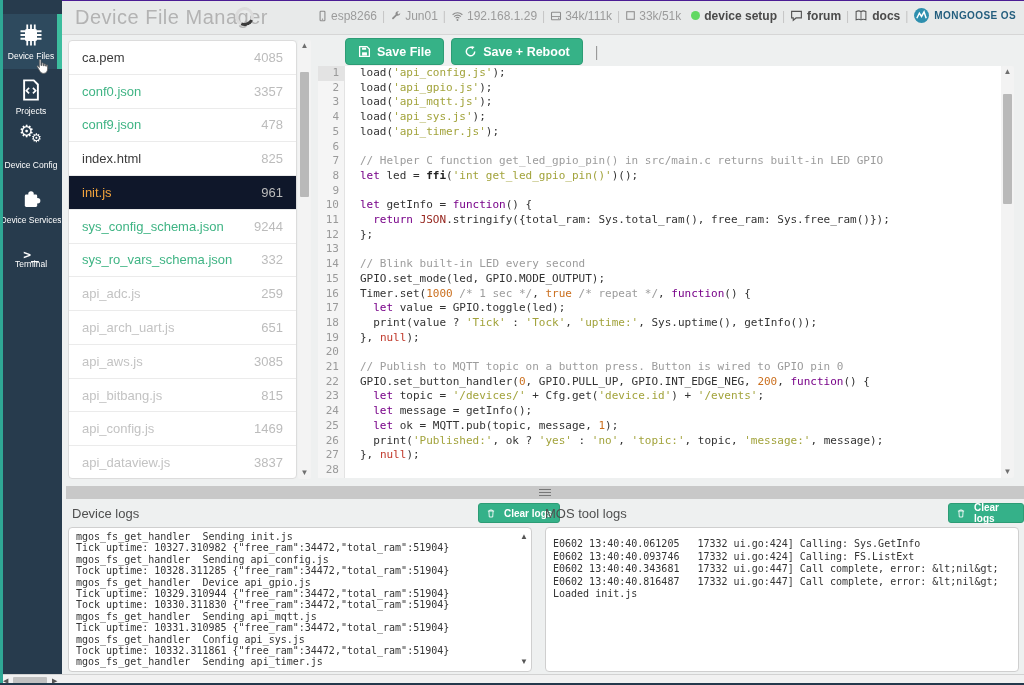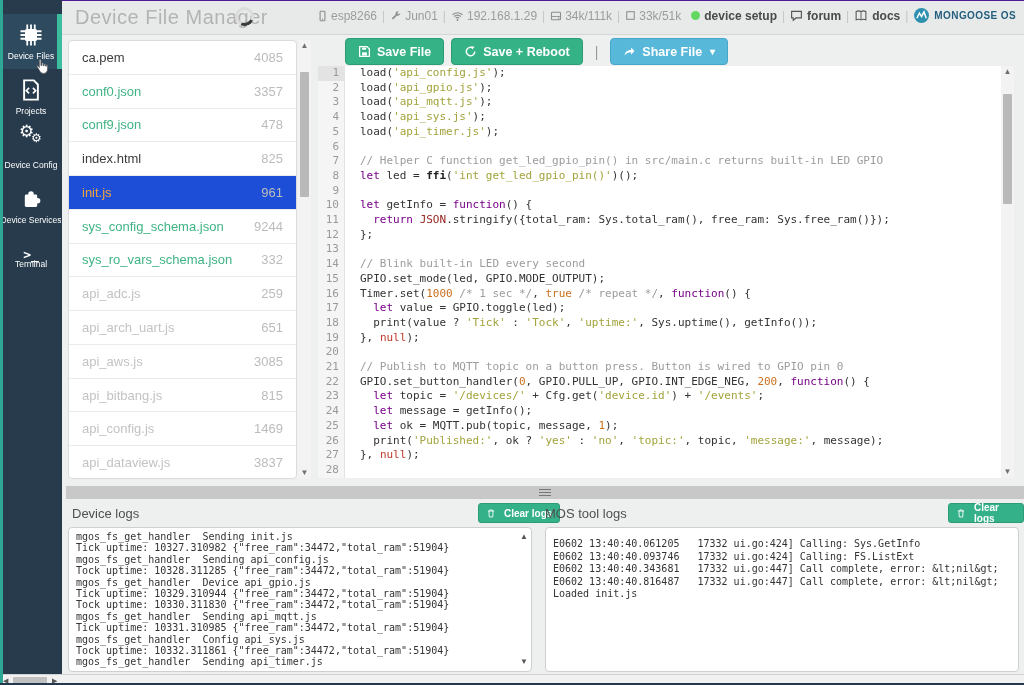--- a/index.html
+++ b/index.html
@@ -37,21 +37,21 @@
   .nav-label{color:#4a4a4a;font-weight:bold;margin-left:4px;}
   .nav-icon{color:#555;}
   .green-dot{width:9px;height:9px;border-radius:50%;background:#62d862;display:inline-block;}
   .brand-text{color:#235e7e;font-weight:bold;font-size:10px;letter-spacing:.4px;margin-left:4px;}
 
   
   .file-panel{position:absolute;left:68px;top:40px;width:229px;height:439px;background:#fff;
               border:1px solid #dcdcdc;border-radius:4px;box-sizing:border-box;overflow:hidden;}
   .file-row{height:33.77px;display:flex;align-items:center;justify-content:space-between;
             padding:0 13px;border-bottom:1px solid #ebebeb;font-size:13px;box-sizing:border-box;cursor:pointer;}
-  .file-row.selected{background:#1d4ed8;}
+  .file-row.selected{background:#0f172a;}
   .fname{color:#3b3b3b;}
   .file-row.green .fname{color:#3fb484;}
   .file-row.selected .fname{color:#f2a33c;}
   .file-row.muted .fname{color:#c3c3c3;}
   .fsize{color:#bcbcbc;}
 
   
   .vscroll{position:absolute;width:13px;background:#f3f3f3;border-radius:2px;}
   .vs-arrow{position:absolute;left:0;width:13px;height:12px;color:#6f6f6f;font-size:8px;text-align:center;line-height:12px;cursor:pointer;}
   .vs-thumb{position:absolute;left:2px;width:9px;background:#b9b9b9;border-radius:1px;cursor:pointer;}
@@ -326,29 +326,20 @@
   <div class="btn btn-green">
     <span class="icon">
         <svg width="13" height="13" viewBox="0 0 16 16">
           <path d="M13.2 8A5.2 5.2 0 1 1 10.5 3.5" fill="none" stroke="#fff" stroke-width="1.8"></path>
           <path d="M9.2 1.2 13 2.6 10 5.4z" fill="#fff"></path>
         </svg>
       </span>
     <span>Save + Reboot</span>
   </div>
   <span class="tb-sep">|</span>
-  <div class="btn btn-blue">
-    <span class="icon">
-        <svg width="13" height="13" viewBox="0 0 16 16">
-          <path d="M2 13c.5-5 4-7 8-7V3l4 4.5L10 12V9c-3.5 0-6 1-8 4z" fill="#fff"></path>
-        </svg>
-      </span>
-    <span>Share File</span>
-    <span class="caret">▾</span>
-  </div>
 </div>
 
 <div class="editor">
   <div class="gutter">
       <div class="gut-num active">1</div>
       <div class="gut-num">2</div>
       <div class="gut-num">3</div>
       <div class="gut-num">4</div>
       <div class="gut-num">5</div>
       <div class="gut-num">6</div>

